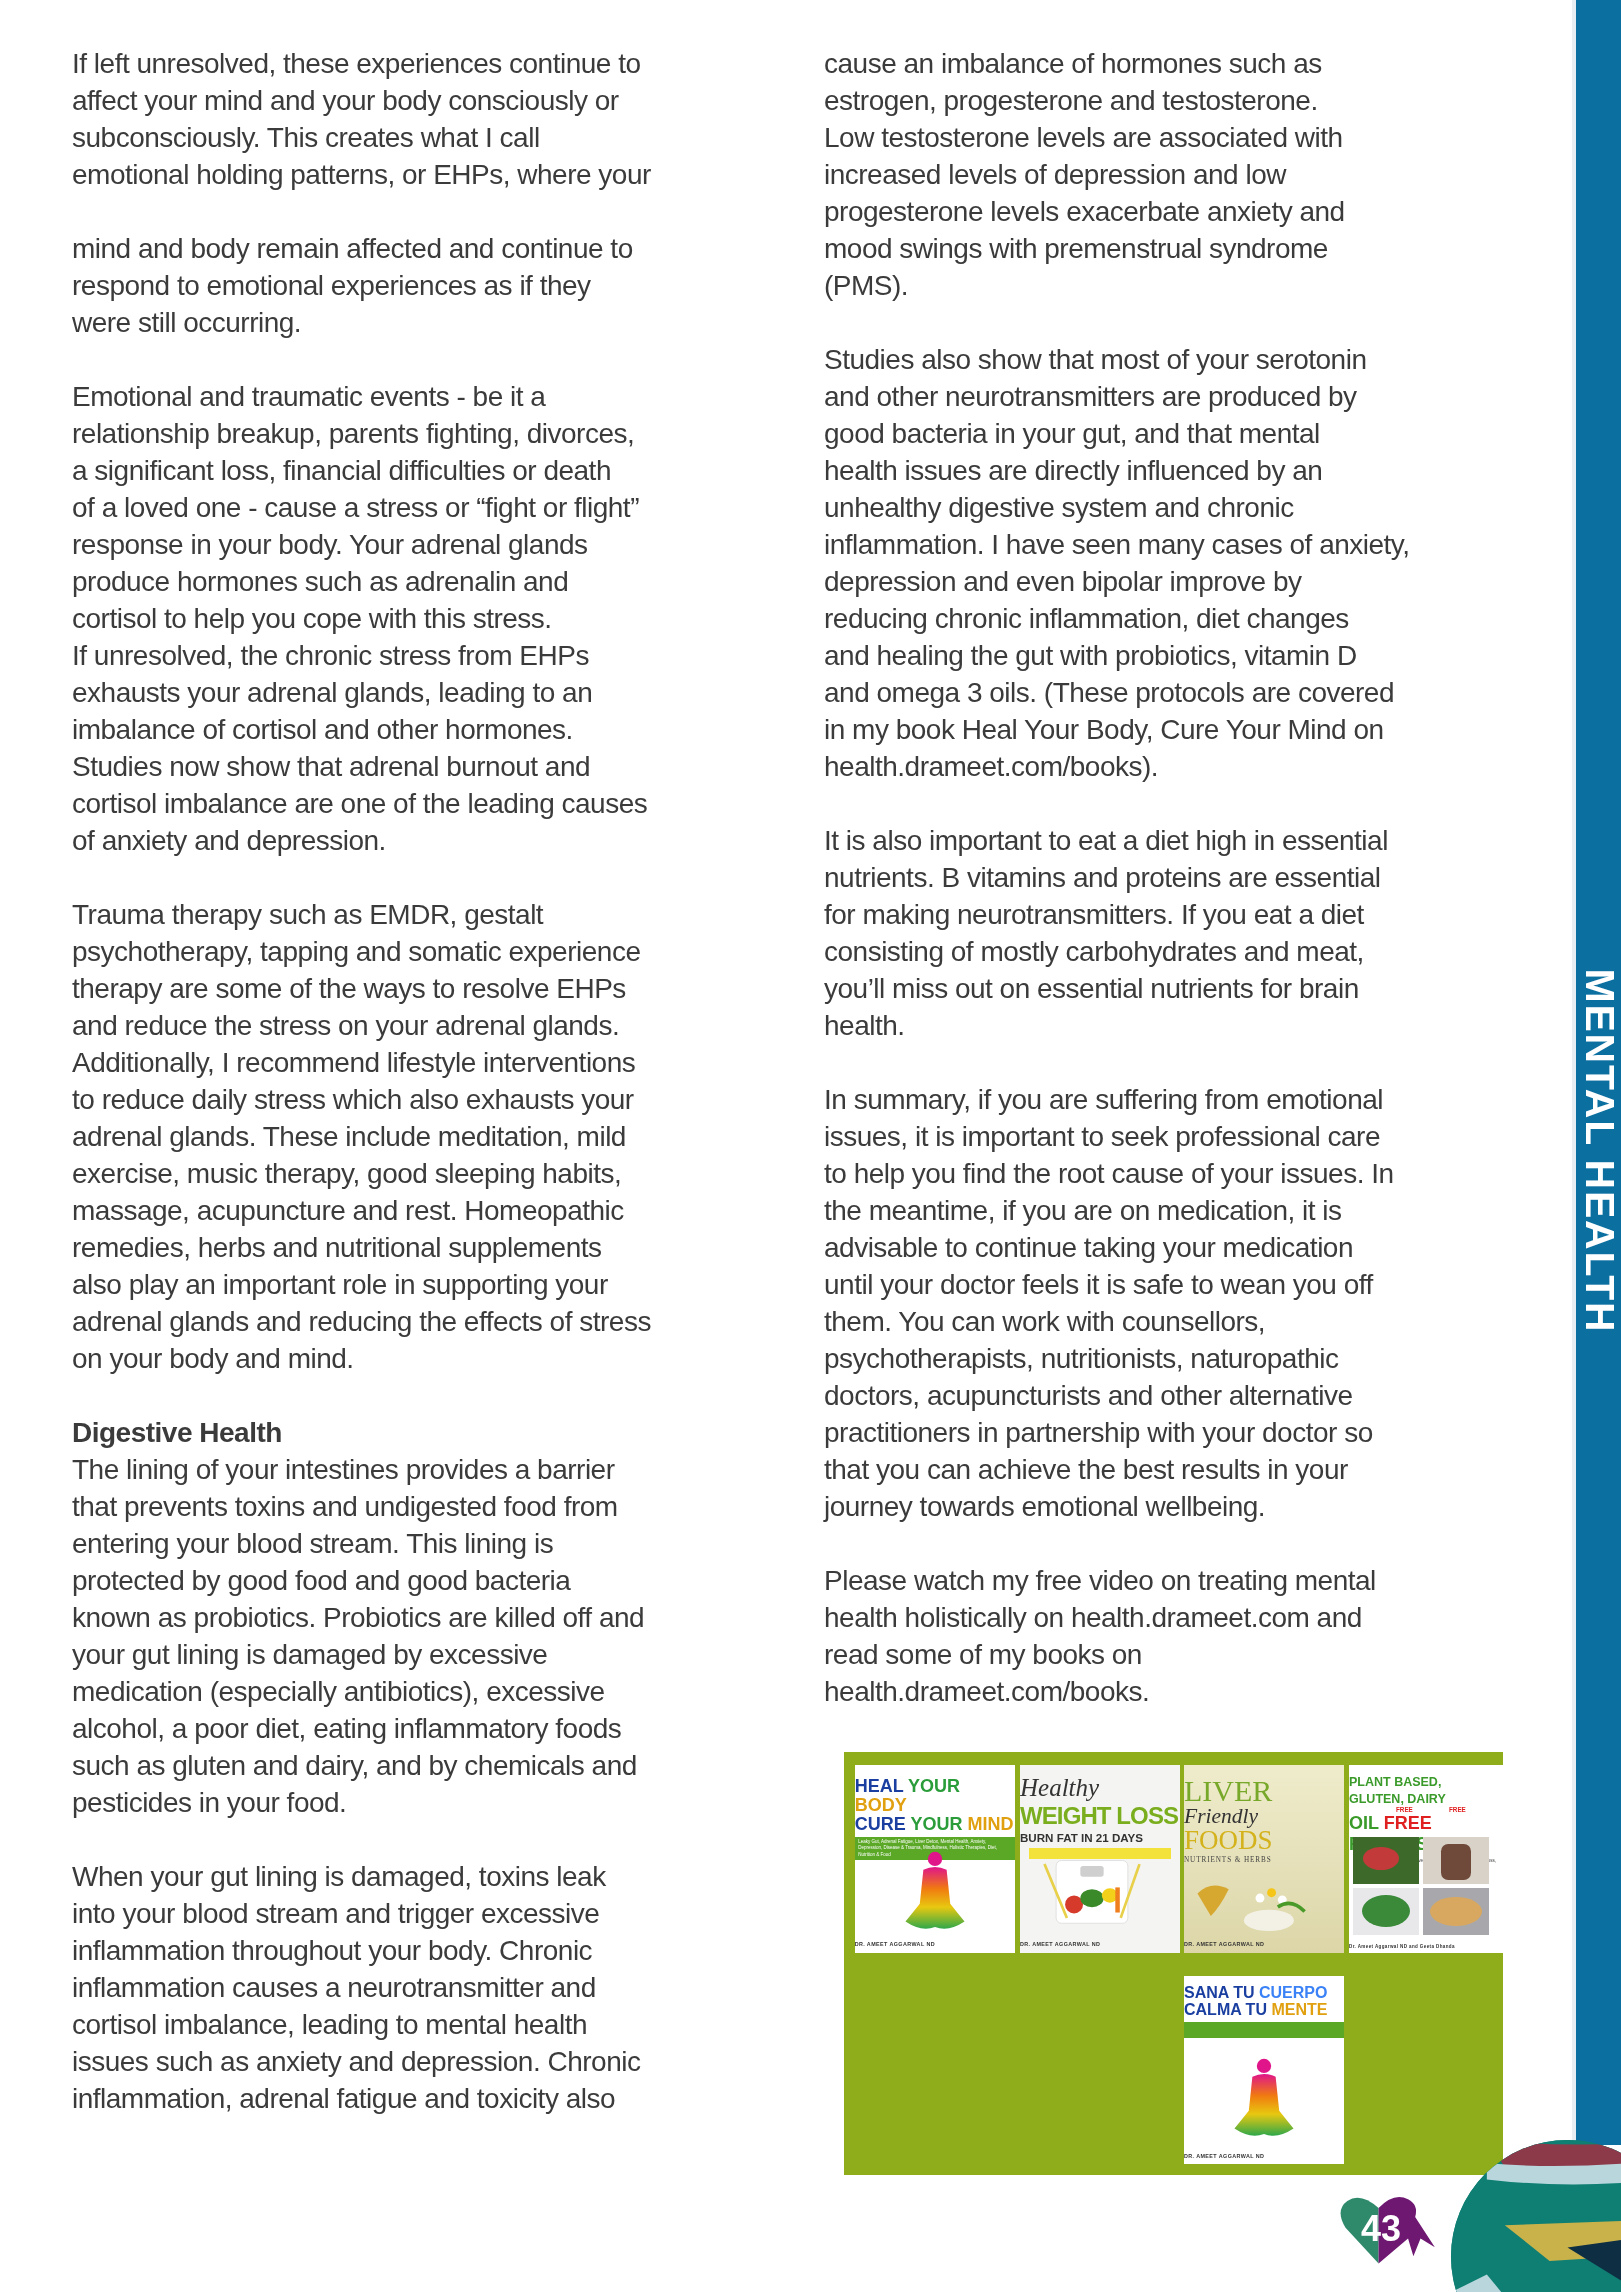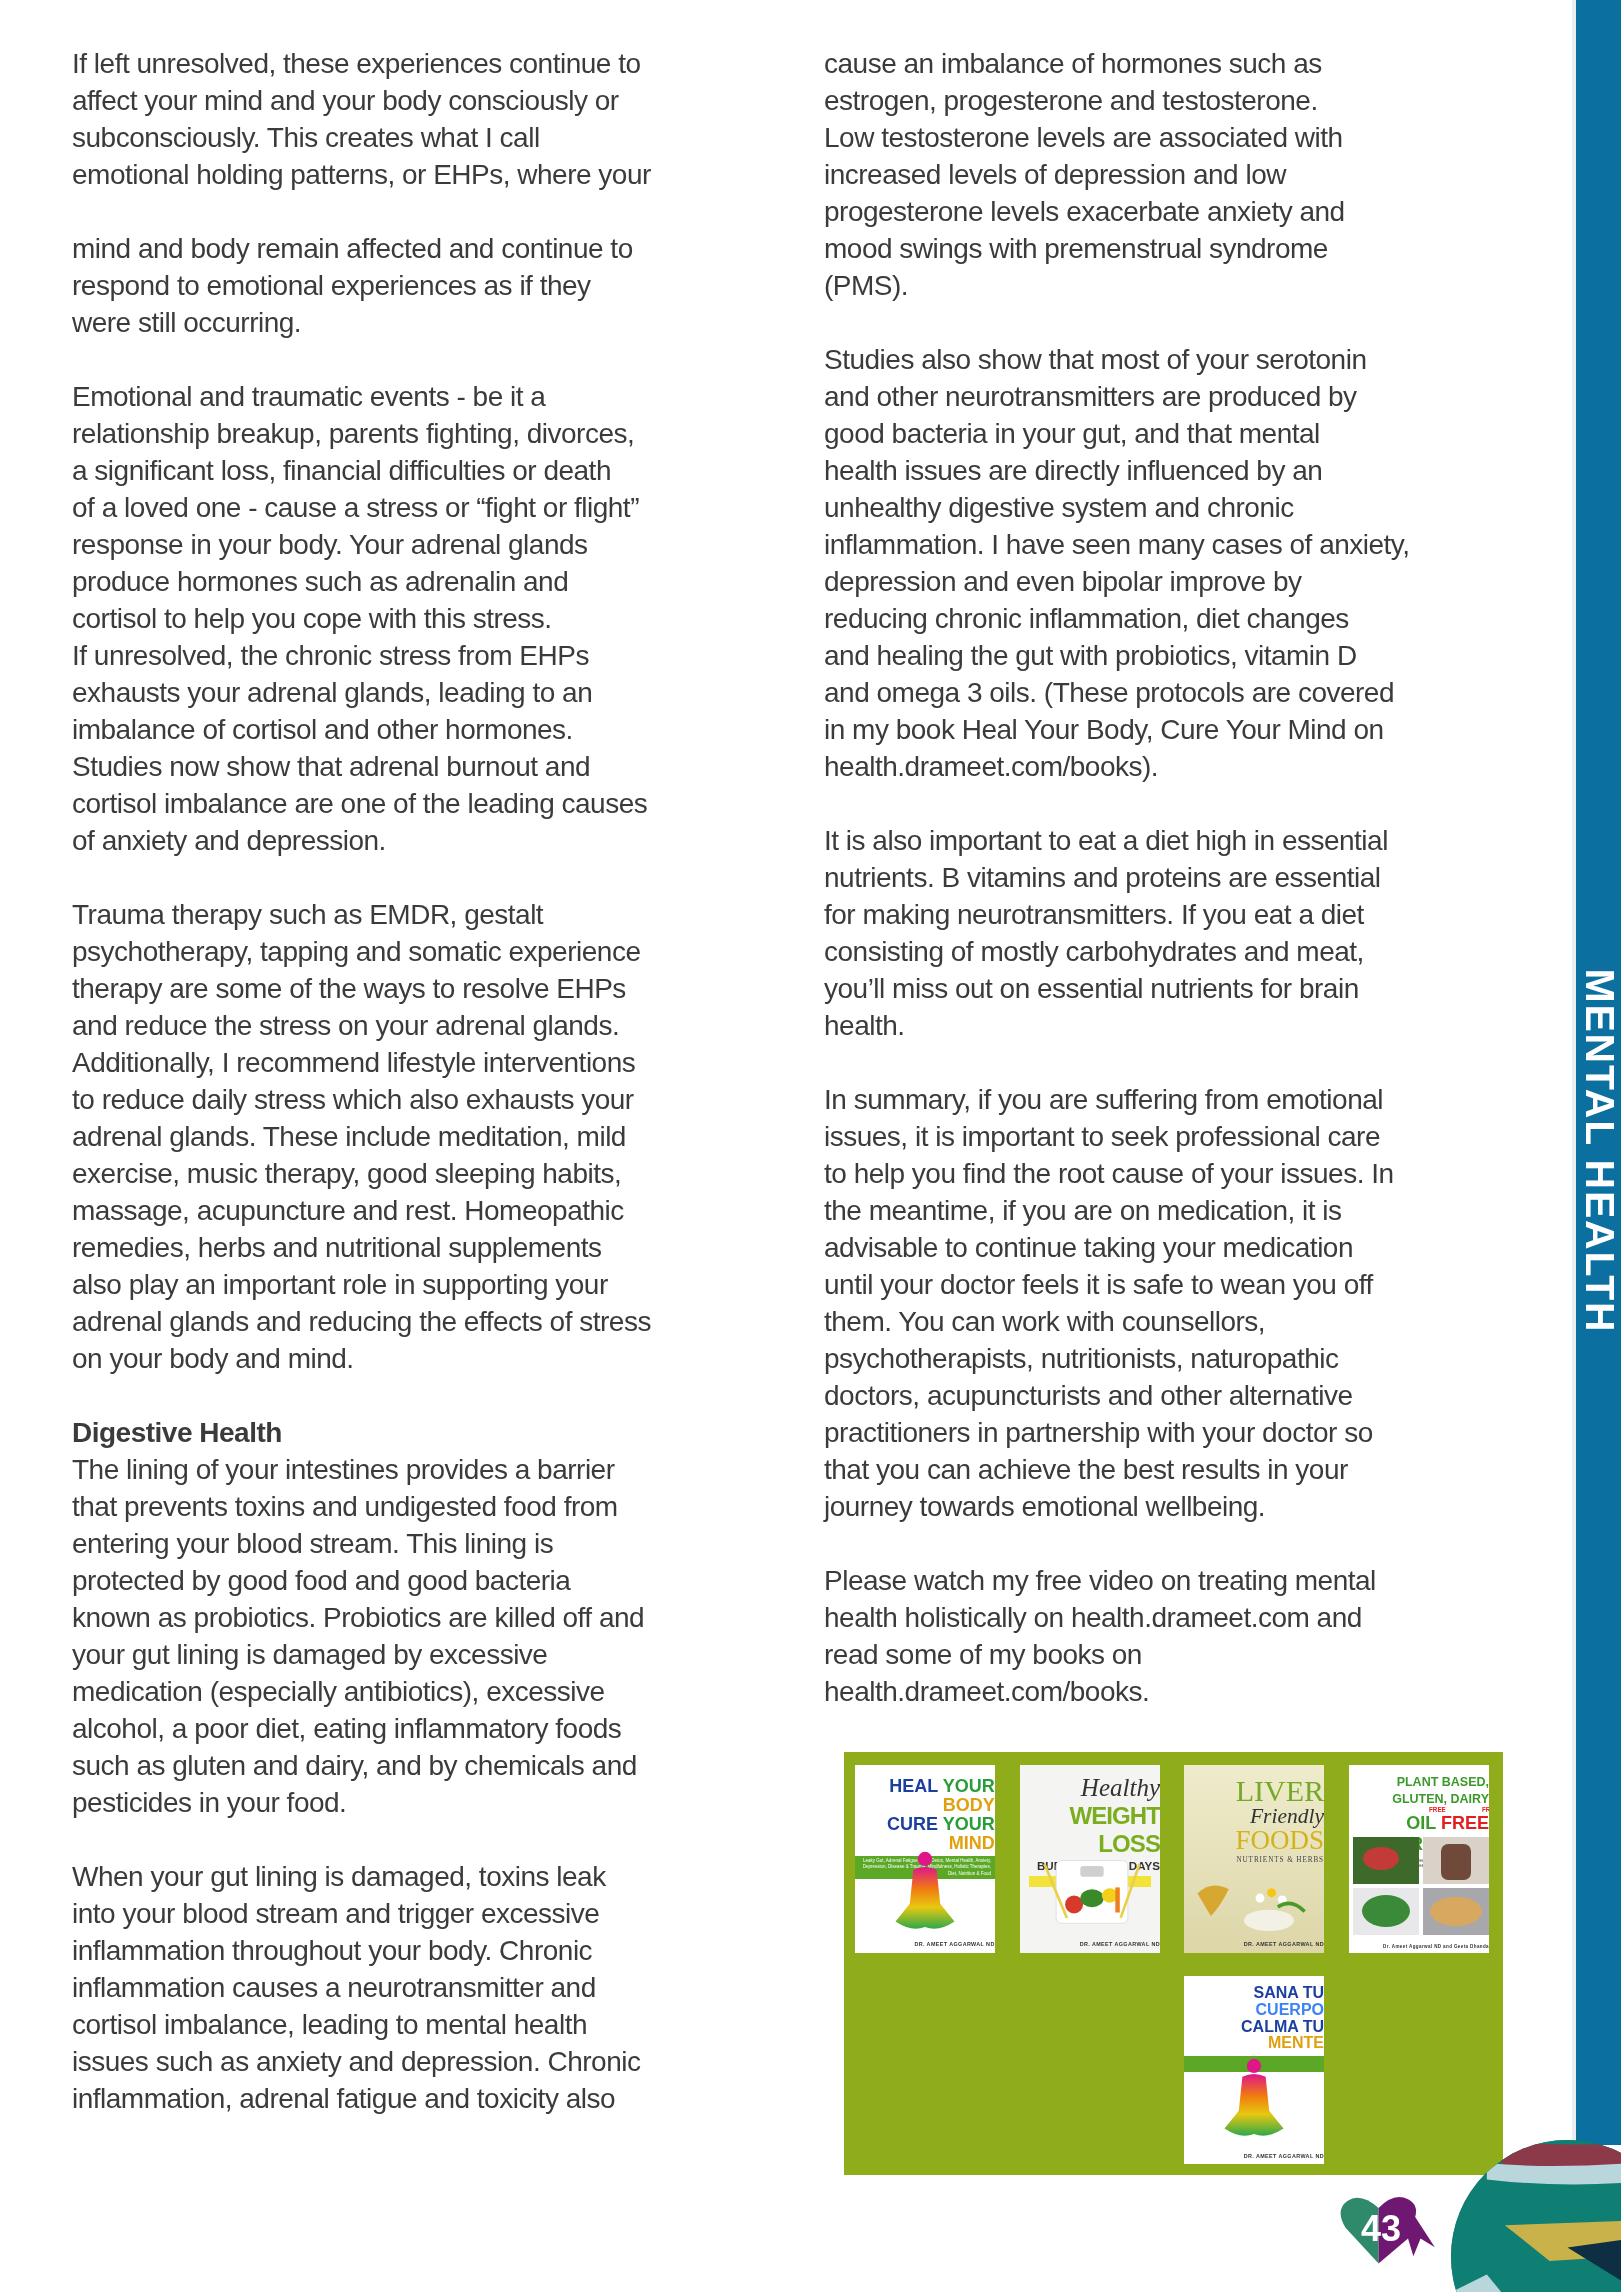--- a/index.html
+++ b/index.html
@@ -36,22 +36,22 @@
     transform: translate(-50%, -50%) rotate(90deg);
     color: #ffffff; font-weight: bold; font-size: 41px; letter-spacing: 1.8px;
     white-space: nowrap; font-family: "Liberation Sans", sans-serif;
   }
 
   .books-panel {
     position: absolute; left: 844px; top: 1752px; width: 659px; height: 423px;
     background: #8fac1a;
   }
   .book {
-    position: absolute; width: 140px; height: 188px; background: #ffffff;
-    box-sizing: border-box; overflow: hidden; text-align: right;
+    position: absolute; width: 160px; height: 188px; background: #ffffff;
+    box-sizing: border-box; overflow: hidden; text-align: left;
   }
   .book .band {
     background: #5aa826; color: #fff; font-size: 4.5px; line-height: 6.3px; padding: 1.8px 3.6px; margin-top: 3.6px;
   }
   .book .author { position: absolute; bottom: 5.4px; left: 0; right: 0; font-size: 5.4px; font-weight: bold; color: #333; letter-spacing: 0.4px; }
   .figure {
     position: absolute; left: 50%; transform: translateX(-50%);
     width: 63px; height: 85px; top: 72px;
   }
 
@@ -217,21 +217,21 @@
       <path d="M5 15 Q20 0 40 10 Q30 30 20 40 Z" fill="#d7a830"></path>
       <ellipse cx="85" cy="45" rx="28" ry="12" fill="#f3f1e6"></ellipse>
       <circle cx="75" cy="20" r="5" fill="#fff"></circle>
         <circle cx="88" cy="14" r="5" fill="#f5c518"></circle>
         <circle cx="100" cy="22" r="5" fill="#fff"></circle>
       <path d="M95 30 Q110 20 125 35" stroke="#4a9a2a" stroke-width="4" fill="none"></path>
     </svg>
     <div class="author">DR. AMEET AGGARWAL ND</div>
   </div>
 
-  <div class="book" style="left:505px; top:12.5px;padding-left:33px;">
+  <div class="book" style="left:505px; top:12.5px;">
     <div style="margin-top:10.7px; font-size:12.5px; font-weight:bold; color:#3a9a2a;">PLANT BASED,</div>
     <div style="font-size:12.5px; font-weight:bold; color:#3a9a2a; margin-top:2.7px;">GLUTEN, DAIRY</div>
     <div style="position:relative; height:7.2px; font-size:6.3px; font-weight:bold; color:#e02020;">
       <span style="position:absolute; left:47px;">FREE</span>
       <span style="position:absolute; left:100px;">FREE</span>
     </div>
     <div style="font-size:18px; font-weight:bold; color:#3a9a2a;"><span>OIL </span><span style="color:#e02020">FREE</span><span> RECIPES</span></div>
     <div style="font-size:4.5px; color:#333; margin:2.7px 5.4px 0; line-height:5.4px;">Healthy Meals for Gut Health, Liver Detox, Mental Health, Weight Loss, Clear Skin &amp; Inflammation</div>
     <div style="position:absolute; left:3.6px; top:72px; width:136px; height:99px;">
       <div style="position:absolute; left:0; top:0; width:66px; height:47px; background:#3d6a2a;">

